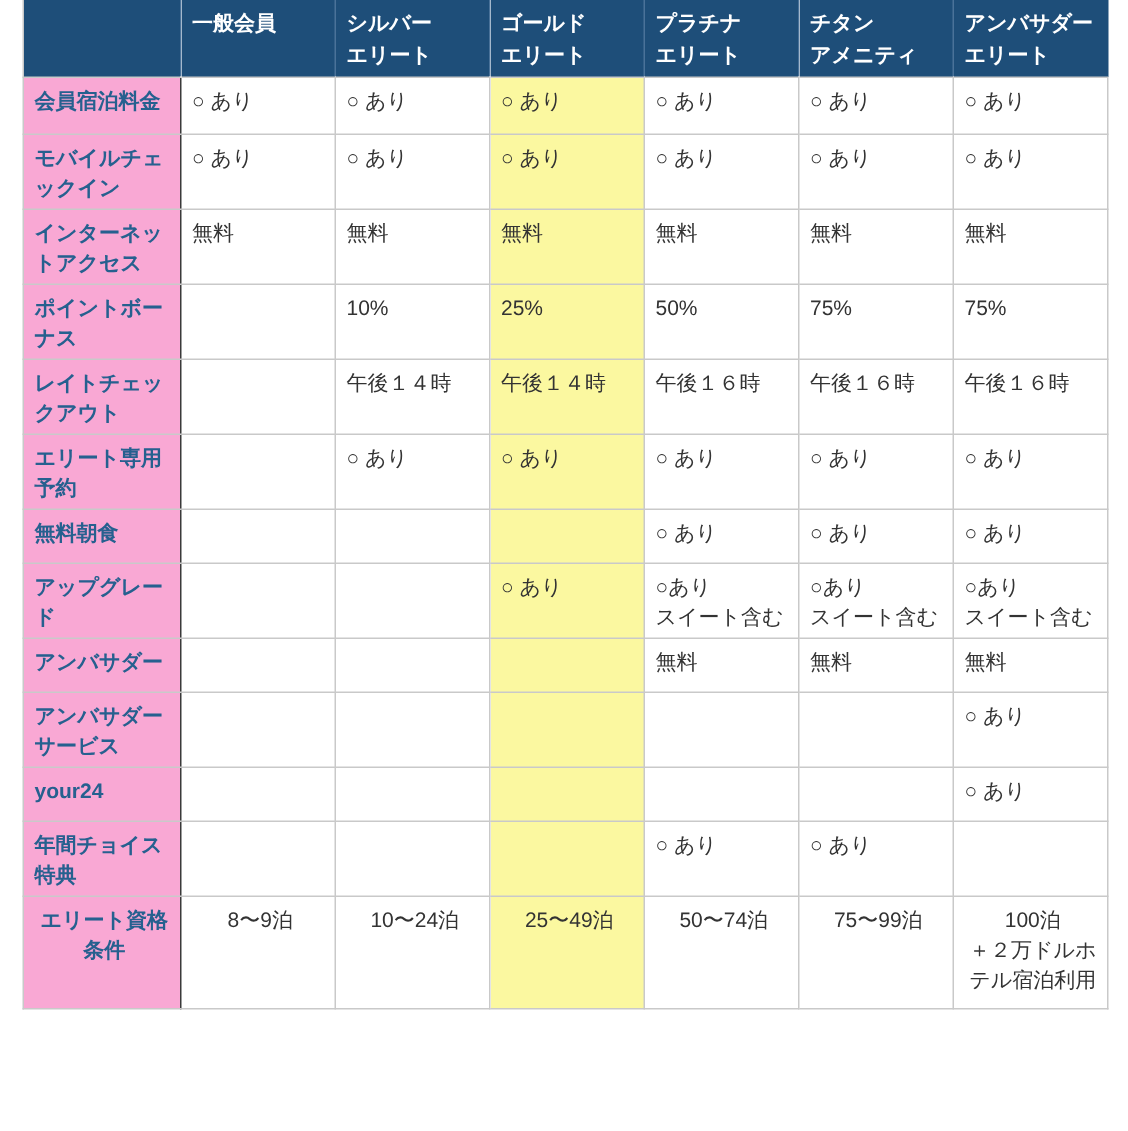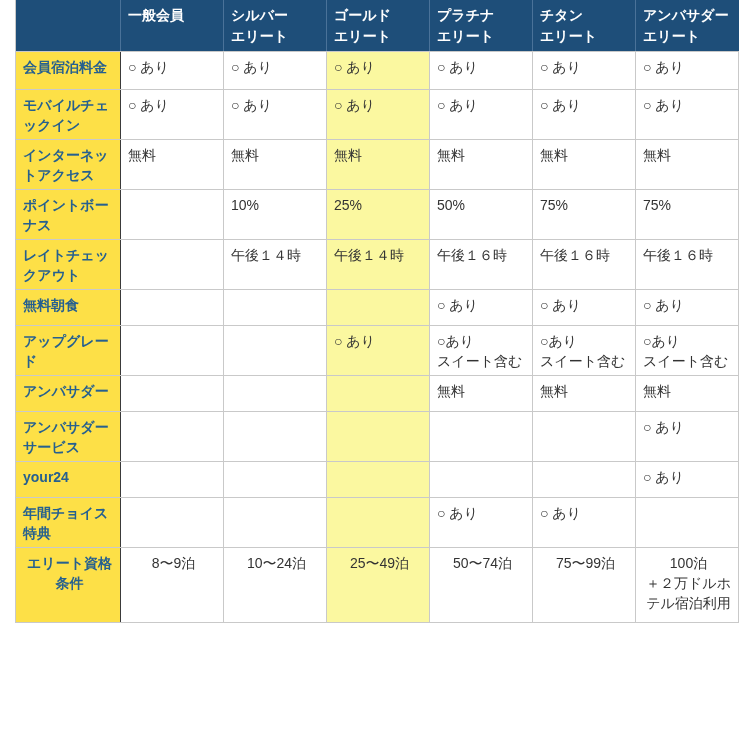--- a/index.html
+++ b/index.html
@@ -45,21 +45,21 @@
     border-bottom: 1px solid #c9c9c9;
   }
   thead th:first-child { border-left: 1px solid #c9c9c9; }
 
   
   tbody th {
     color: #26608F;
     font-weight: bold;
     border: 1px solid #c9c9c9;
     border-right: 1px solid #3a3a3a;
-    background: #fde047;
+    background: #f9a8d4;
   }
   tbody td {
     color: #333333;
     border: 1px solid #c9c9c9;
     background: #ffffff;
   }
   tbody td.hl { background: #FBF8A0; }
 
   
   tr.h38 th, tr.h38 td { height: 38px; }
@@ -86,21 +86,21 @@
       <tr>
         <th></th>
         <th>一般会員</th>
         <th>シルバー
 エリート</th>
         <th>ゴールド
 エリート</th>
         <th>プラチナ
 エリート</th>
         <th>チタン
-エリート</th>
+アメニティ</th>
         <th>アンバサダー
 エリート</th>
       </tr>
     </thead>
     <tbody>
       <tr class="h38">
         <th>会員宿泊料金</th>
         <td>○ あり</td>
         <td>○ あり</td>
         <td class="hl">○ あり</td>
@@ -136,20 +136,29 @@
         <td>75%</td>
       </tr>
       <tr class="h50">
         <th>レイトチェックアウト</th>
         <td></td>
         <td>午後１４時</td>
         <td class="hl">午後１４時</td>
         <td>午後１６時</td>
         <td>午後１６時</td>
         <td>午後１６時</td>
+      </tr>
+      <tr class="h50">
+        <th>エリート専用予約</th>
+        <td></td>
+        <td>○ あり</td>
+        <td class="hl">○ あり</td>
+        <td>○ あり</td>
+        <td>○ あり</td>
+        <td>○ あり</td>
       </tr>
       <tr class="h36">
         <th>無料朝食</th>
         <td></td>
         <td></td>
         <td class="hl"></td>
         <td>○ あり</td>
         <td>○ あり</td>
         <td>○ あり</td>
       </tr>

